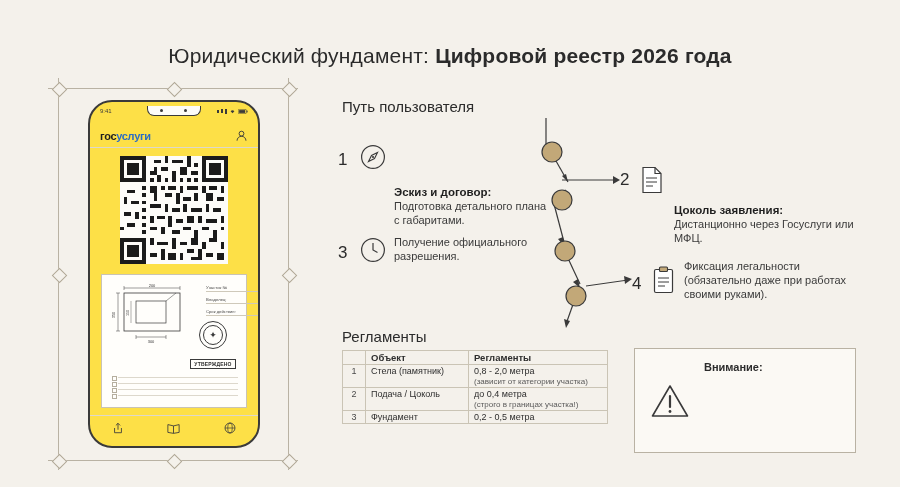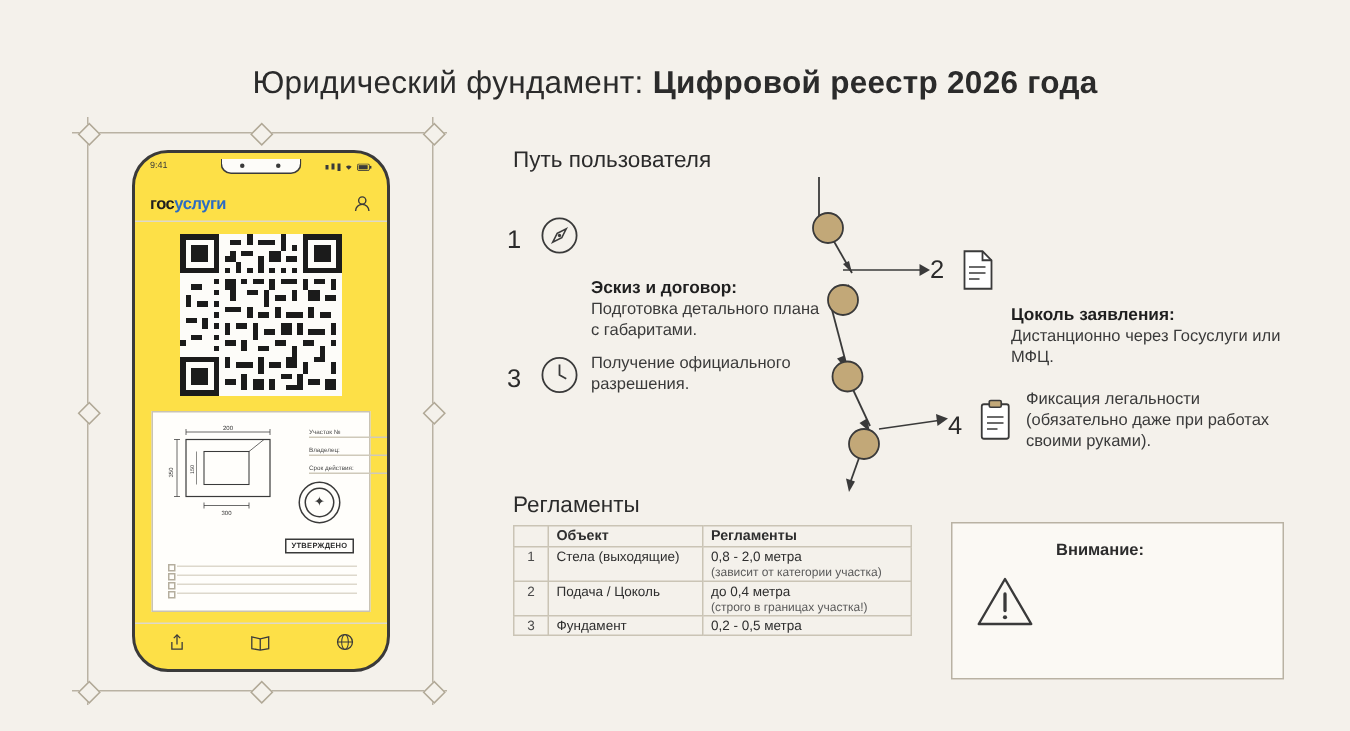--- a/index.html
+++ b/index.html
@@ -714,21 +714,21 @@
     <thead>
       <tr>
         <th class="idx"></th>
         <th class="obj">Объект</th>
         <th>Регламенты</th>
       </tr>
     </thead>
     <tbody>
       <tr>
         <td class="idx">1</td>
-        <td class="obj">Стела (выходящие)</td>
+        <td class="obj">Стела (памятник)</td>
         <td>
           <span>0,8 - 2,0 метра</span><br>
           <span class="sub">(зависит от категории участка)</span>
         </td>
       </tr>
       <tr>
         <td class="idx">2</td>
         <td class="obj">Подача / Цоколь</td>
         <td>
           <span>до 0,4 метра</span><br>

